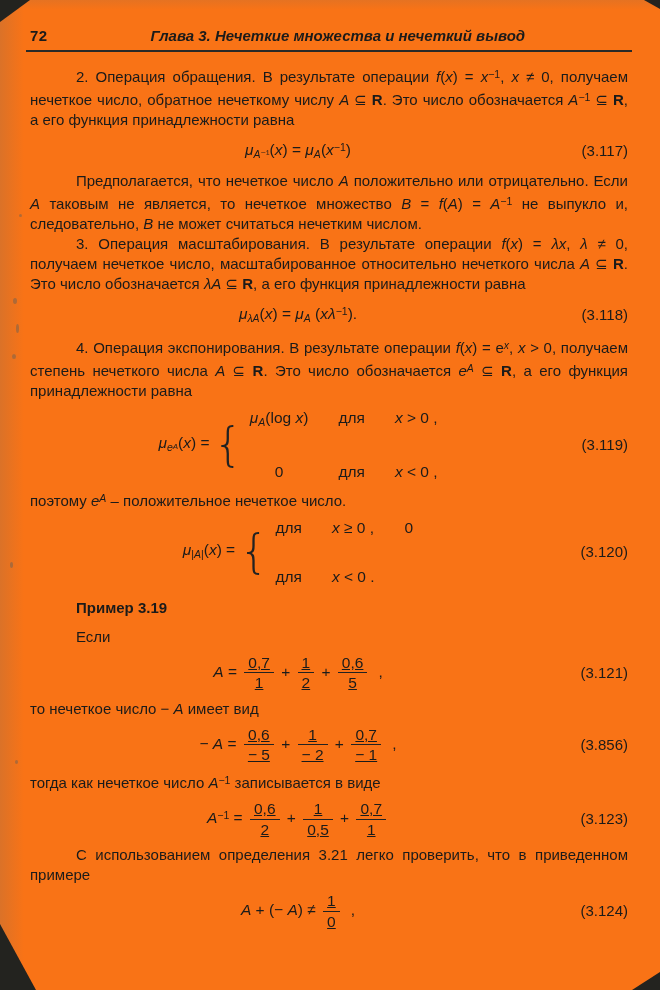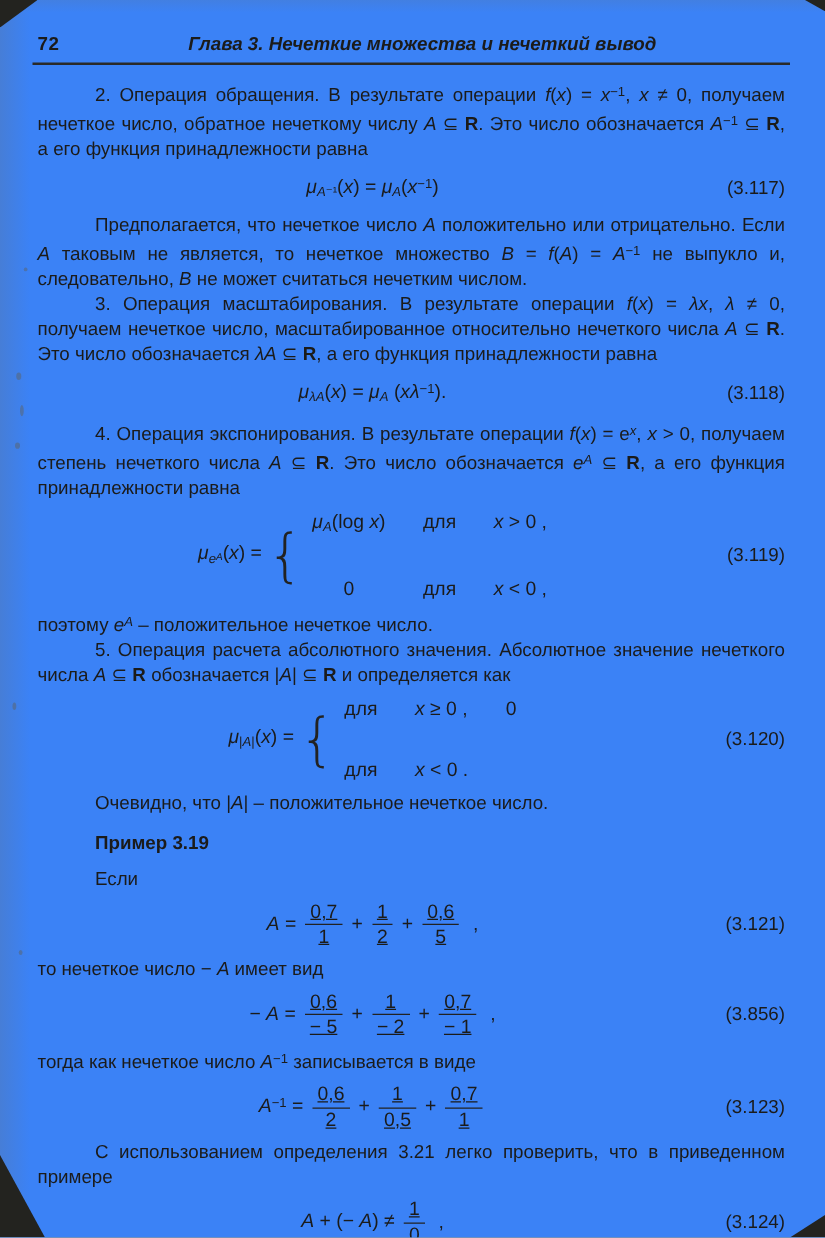--- a/index.html
+++ b/index.html
@@ -1,19 +1,19 @@
 <!DOCTYPE html>
 <html><head>
 <meta charset="utf-8">
 <style>
   * { margin:0; padding:0; box-sizing:border-box; }
   html,body { background:#9a9a96; }
   .page {
     position:relative; width:660px; height:990px; margin:0 auto;
-    background:#3b82f6; overflow:hidden;
+    background:#f97316; overflow:hidden;
     font-family:"Liberation Sans","DejaVu Sans",sans-serif;
     color:#1b1b1a;
   }
   
   .scan-edge-left {
     position:absolute; left:0; top:0; bottom:0; width:24px;
     background:linear-gradient(to right, rgba(110,110,104,0.22), rgba(110,110,104,0.0));
     pointer-events:none;
   }
   .scan-edge-top {
@@ -105,37 +105,35 @@
               <span class="c-expr">0</span>
               <span class="c-for">для</span>
               <span class="c-cond"><i>x</i>&nbsp;&lt;&nbsp;0 ,</span>
             </span>
           </span></span>
       <span class="eq-num">(3.119)</span>
     </div>
 
     <p>поэтому <i>e</i><sup><i>A</i></sup> – положительное нечеткое число.</p>
 
-    <p class="indent">5.&nbsp;Операция расчета абсолютного значения. Абсолютное значение нечеткого числа <i>A</i>&nbsp;⊆&nbsp;<b>R</b> обозначается |<i>A</i>|&nbsp;⊆&nbsp;<b>R</b> и определяется как</p>
 
     <div class="equation">
       <span class="eq-body"><span class="eq-lhs"><i>μ</i><sub>|<i>A</i>|</sub>(<i>x</i>)&nbsp;= </span><span class="cases">
             <span class="brace">{</span>
             <span class="case-grid">
               <span class="c-for">для</span>
               <span class="c-cond"><i>x</i>&nbsp;≥&nbsp;0 ,</span>
               <span class="c-expr">0</span>
               <span class="c-for">для</span>
               <span class="c-cond"><i>x</i>&nbsp;&lt;&nbsp;0 .</span>
             </span>
           </span></span>
       <span class="eq-num">(3.120)</span>
     </div>
 
-    <p class="indent">Очевидно, что |<i>A</i>| – положительное нечеткое число.</p>
 
     <p class="example-heading">Пример 3.19</p>
 
     <p class="lead-word">Если</p>
 
     <div class="equation">
       <span class="eq-body"><i>A</i> = <span class="frac"><span class="num">0,7</span><span class="den">1</span></span> + <span class="frac"><span class="num">1</span><span class="den">2</span></span> + <span class="frac"><span class="num">0,6</span><span class="den">5</span></span><span class="trail">,</span></span>
       <span class="eq-num">(3.121)</span>
     </div>
 

